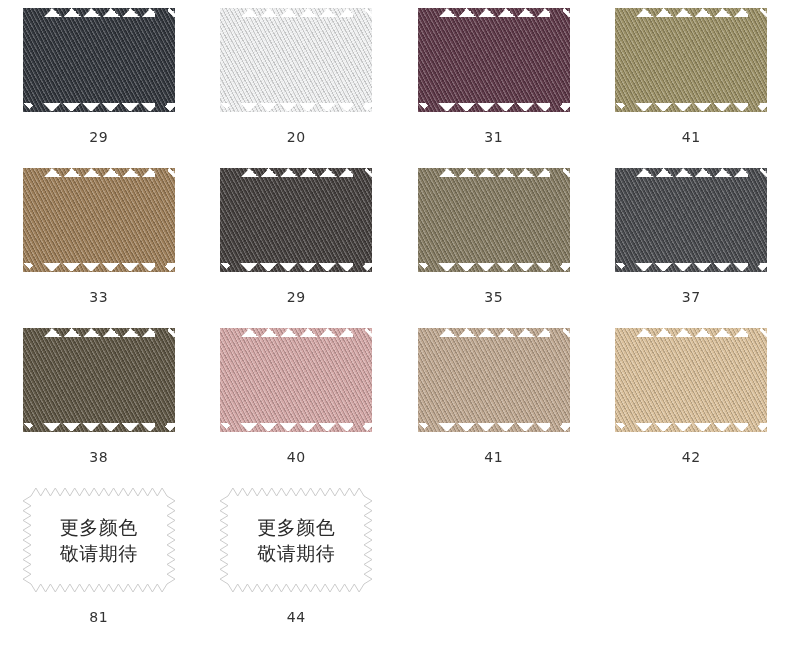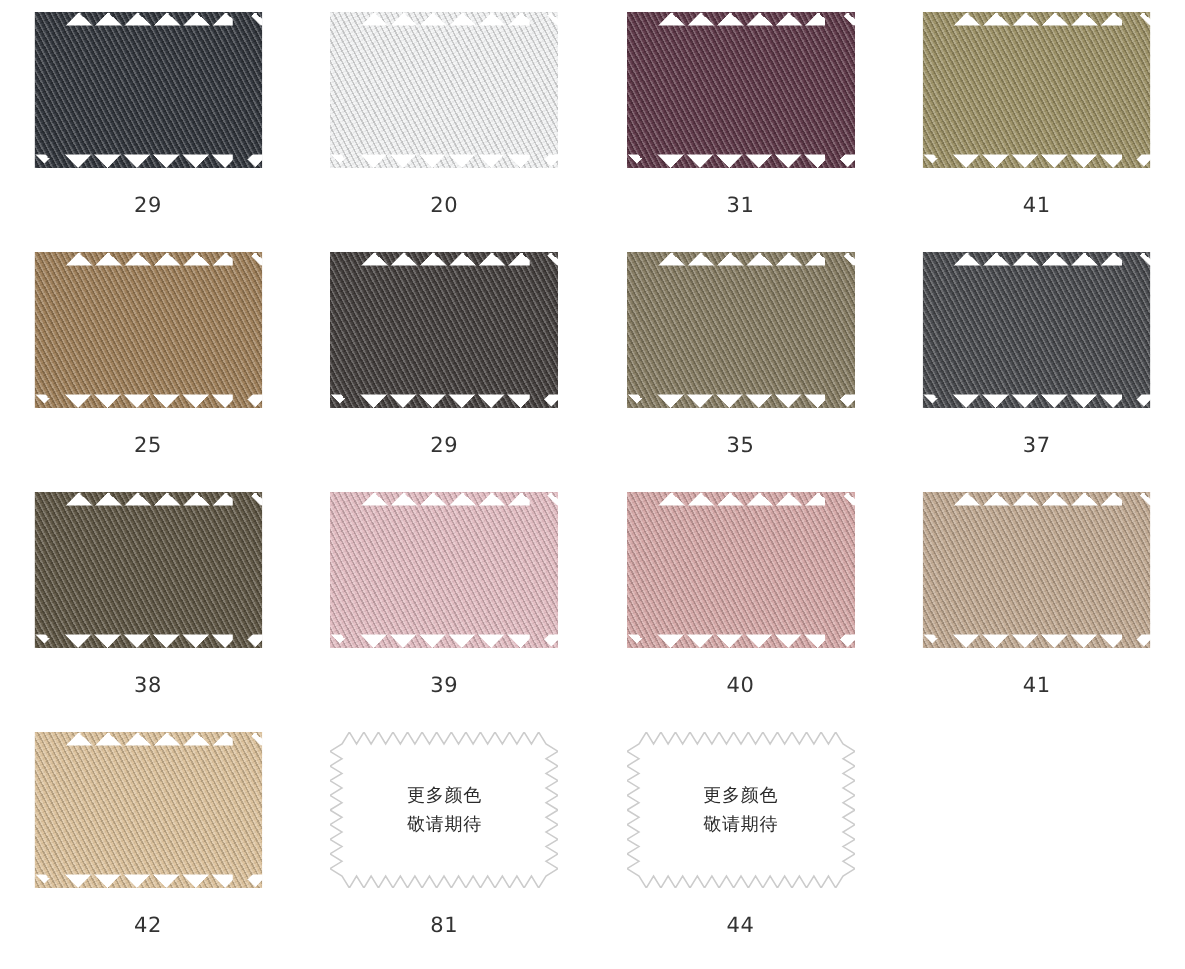--- a/index.html
+++ b/index.html
@@ -114,22 +114,22 @@
     inset: 0;
   }
   .placeholder-text {
     position: absolute;
     inset: 0;
     display: flex;
     flex-direction: column;
     align-items: center;
     justify-content: center;
     gap: 7px;
-    font-family: Liberation Mono, monospace;
-    font-size: 12px;
+    font-family: Liberation Serif, serif;
+    font-size: 19px;
     color: #2b2b2b;
     letter-spacing: 0.5px;
     line-height: 1;
   }
 
   .swatch-label {
     margin-top: 17px;
     font-family: "DejaVu Sans", "Liberation Sans", sans-serif;
     font-size: 14px;
     color: #333333;
@@ -162,21 +162,21 @@
     <div class="swatch-cell">
       <div class="swatch">
         <div class="swatch-fabric" style="--c: #9a8f63;"></div>
       </div>
       <div class="swatch-label">41</div>
     </div>
     <div class="swatch-cell">
       <div class="swatch">
         <div class="swatch-fabric" style="--c: #9c7c55;"></div>
       </div>
-      <div class="swatch-label">25</div>
+      <div class="swatch-label">33</div>
     </div>
     <div class="swatch-cell">
       <div class="swatch">
         <div class="swatch-fabric" style="--c: #403b39;"></div>
       </div>
       <div class="swatch-label">29</div>
     </div>
     <div class="swatch-cell">
       <div class="swatch">
         <div class="swatch-fabric" style="--c: #83795f;"></div>
@@ -187,26 +187,20 @@
       <div class="swatch">
         <div class="swatch-fabric" style="--c: #44464a;"></div>
       </div>
       <div class="swatch-label">37</div>
     </div>
     <div class="swatch-cell">
       <div class="swatch">
         <div class="swatch-fabric" style="--c: #5b5240;"></div>
       </div>
       <div class="swatch-label">38</div>
-    </div>
-    <div class="swatch-cell">
-      <div class="swatch">
-        <div class="swatch-fabric" style="--c: #e3bcc2;"></div>
-      </div>
-      <div class="swatch-label">39</div>
     </div>
     <div class="swatch-cell">
       <div class="swatch">
         <div class="swatch-fabric" style="--c: #d5a7a6;"></div>
       </div>
       <div class="swatch-label">40</div>
     </div>
     <div class="swatch-cell">
       <div class="swatch">
         <div class="swatch-fabric" style="--c: #c0a890;"></div>

